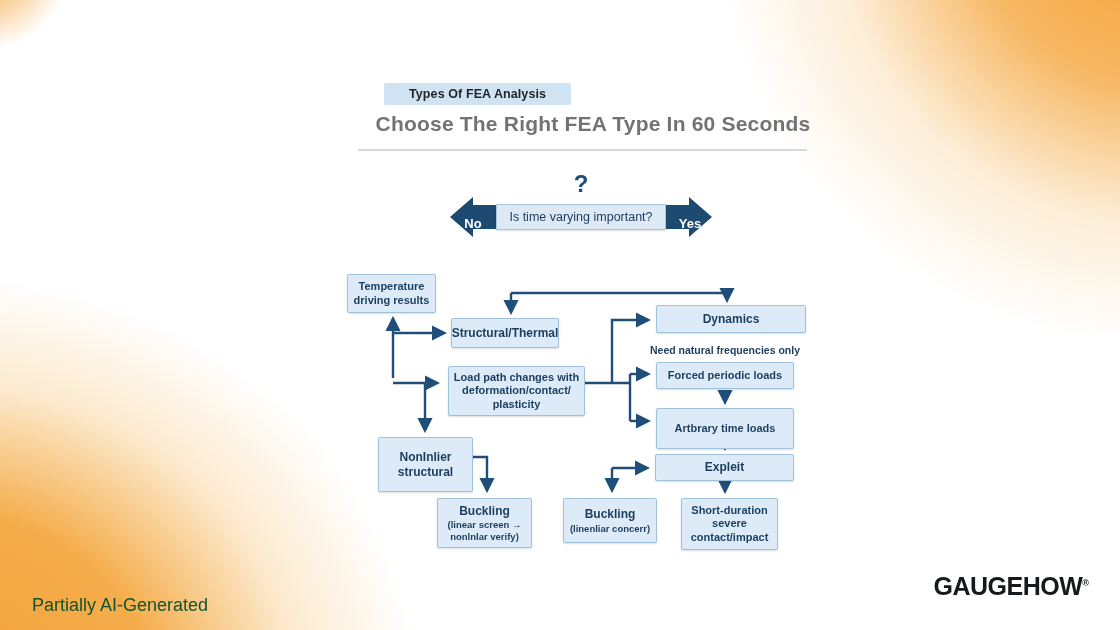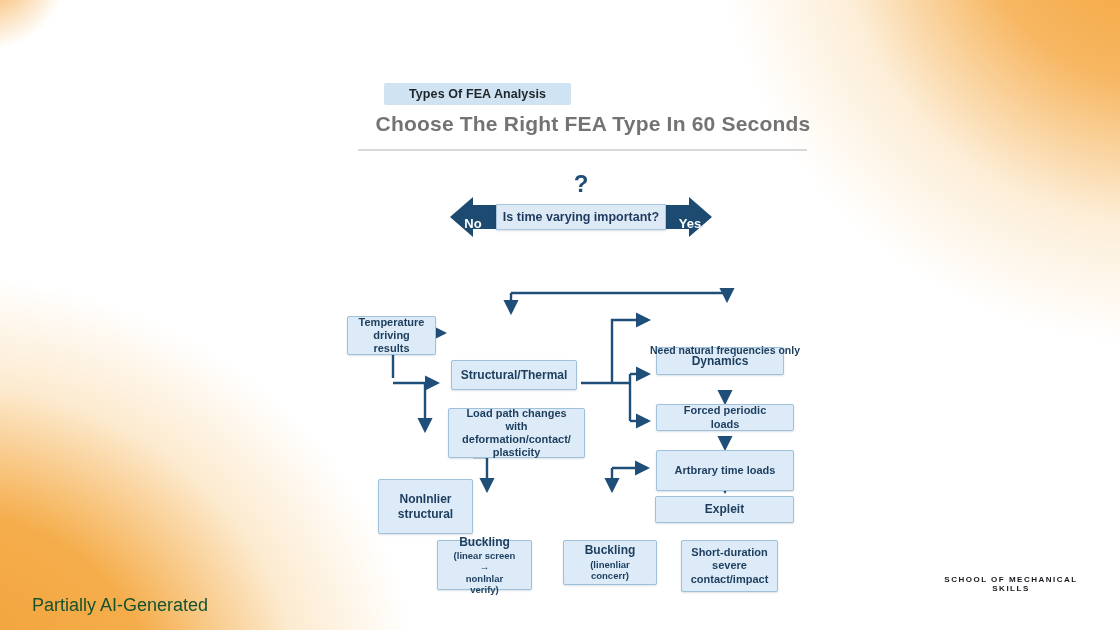--- a/index.html
+++ b/index.html
@@ -16,31 +16,31 @@
   .badge{
     background:var(--badge-bg,#cfe3f3);color:#1f2428;font-weight:bold;font-size:12.5px;
     padding:4px 25px;border-radius:2px;letter-spacing:.1px;
   }
   .title{
     font-size:21px;font-weight:bold;color:#737373;text-align:center;letter-spacing:.2px;
   }
   .divider{background:#d9d9d9;height:2px;}
   .qmark{font-size:24px;font-weight:bold;color:var(--connector,#1f4e79);text-align:center;}
   .qbar{
-    background:#dde9f5;border:1.5px solid #a8c6dd;color:#1e3a5f;font-weight:bold;font-size:12.5px;
+    background:#dde9f5;border:1.5px solid #a8c6dd;color:#1e3a5f;font-weight:normal;font-size:12.5px;
     display:flex;align-items:center;justify-content:center;box-shadow:0 1px 2px rgba(30,60,90,.18);
   }
   .yn{
     color:#fff;font-weight:bold;font-size:13px;text-align:center;margin-top:7px;
   }
   .node{
     background:var(--node-fill,#dcebf7);border:1px solid var(--node-border,#9fc2da);
     color:var(--node-text,#1c3d5e);font-weight:bold;font-size:11px;line-height:1.2;
     display:flex;flex-direction:column;align-items:center;justify-content:center;text-align:center;
-    white-space:pre-line;border-radius:2px;box-shadow:0 1px 2px rgba(30,60,90,.16);padding:2px 15px;margin-top:42px;
+    white-space:pre-line;border-radius:2px;box-shadow:0 1px 2px rgba(30,60,90,.16);padding:2px 3px;
   }
   .node .sub{font-size:9.5px;font-weight:600;margin-top:1px;}
   .floatnote{
     color:var(--node-text,#1c3d5e);font-weight:bold;font-size:10.5px;text-align:center;white-space:nowrap;
   }
   svg.wire{position:absolute;left:0;top:0;z-index:1;}
   .node,.qbar,.qmark,.floatnote{z-index:2;}
   .footer-note{font-size:18px;color:#14532d;}
   .logo{text-align:center;color:#16191d;}
   .logo .word{font-size:25px;font-weight:bold;letter-spacing:-.5px;line-height:1;}
@@ -86,22 +86,22 @@
     <path d="M725 436 V448" marker-end="url(#ah)"></path>
     <path d="M725 482 V491" marker-end="url(#ah)"></path>
     <path d="M612 468 H647" marker-end="url(#ah)"></path>
     <path d="M612 468 V490" marker-end="url(#ah)"></path>
     <path d="M473 457 H487 V490" marker-end="url(#ah)"></path>
   </g>
 </svg>
 
 <div class="abs node" style="left:347px;top:274px;width:89px;height:39px;">Temperature
 driving results</div>
-<div class="abs node" style="left:451px;top:318px;width:126px;height:30px;font-size:12px;">Structural/Thermal</div>
-<div class="abs node" style="left:656px;top:305px;width:128px;height:28px;font-size:12px;">Dynamics</div>
+<div class="abs node" style="left:451px;top:318px;width:108px;height:30px;font-size:12px;">Structural/Thermal</div>
+<div class="abs node" style="left:656px;top:305px;width:150px;height:28px;font-size:12px;">Dynamics</div>
 <div class="abs floatnote" style="left:646px;top:344px;width:158px;">Need natural frequencies only</div>
 <div class="abs node" style="left:656px;top:362px;width:138px;height:27px;">Forced periodic loads</div>
 <div class="abs node" style="left:448px;top:366px;width:137px;height:50px;">Load path changes with
 deformation/contact/
 plasticity</div>
 <div class="abs node" style="left:656px;top:408px;width:138px;height:41px;">Artbrary time loads</div>
 <div class="abs node" style="left:378px;top:437px;width:95px;height:55px;font-size:12px;">NonInlier
 structural</div>
 <div class="abs node" style="left:655px;top:454px;width:139px;height:27px;font-size:12px;">Expleit</div>
 <div class="abs node" style="left:437px;top:498px;width:95px;height:50px;">
@@ -112,14 +112,14 @@
 <div class="abs node" style="left:563px;top:498px;width:94px;height:45px;">
   <div style="font-size:12px;">Buckling</div>
   <div class="sub">(linenliar concerr)</div>
 </div>
 <div class="abs node" style="left:681px;top:498px;width:97px;height:52px;">Short-duration
 severe
 contact/impact</div>
 
 <div class="abs footer-note" style="left:32px;top:595px;">Partially AI-Generated</div>
 <div class="abs logo" style="left:926px;top:574px;width:170px;">
-  <div class="tag">SCHOOL OF MECHANICAL SKILLS</div>
+  <div class="word"><span>GAUGEHOW</span><span class="reg">®</span></div>
 </div>
 
 </body></html>

